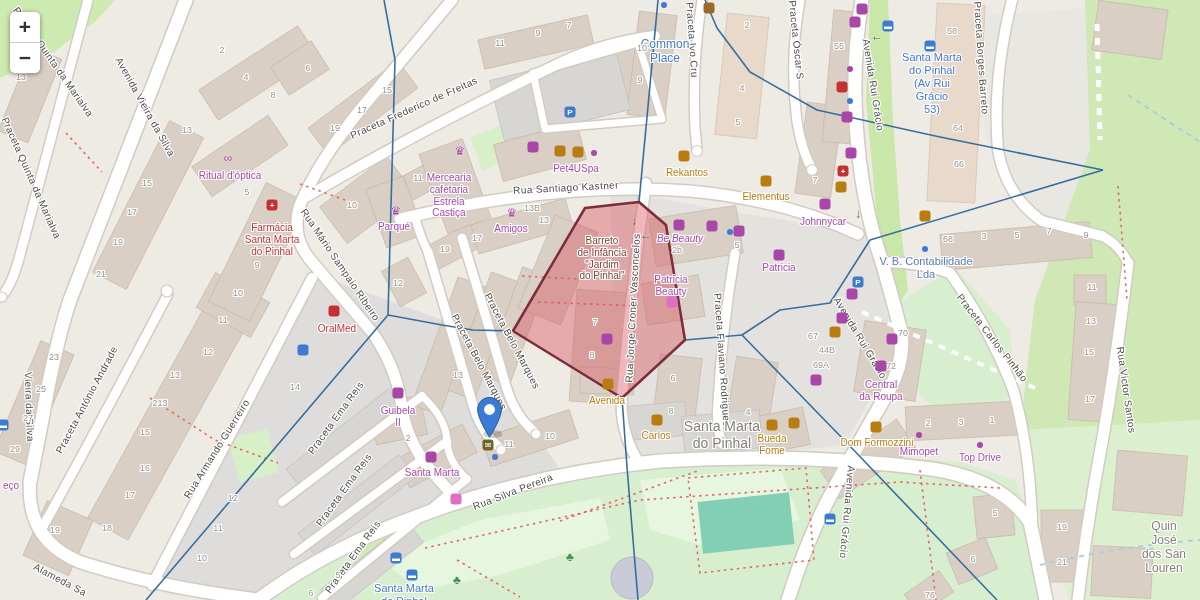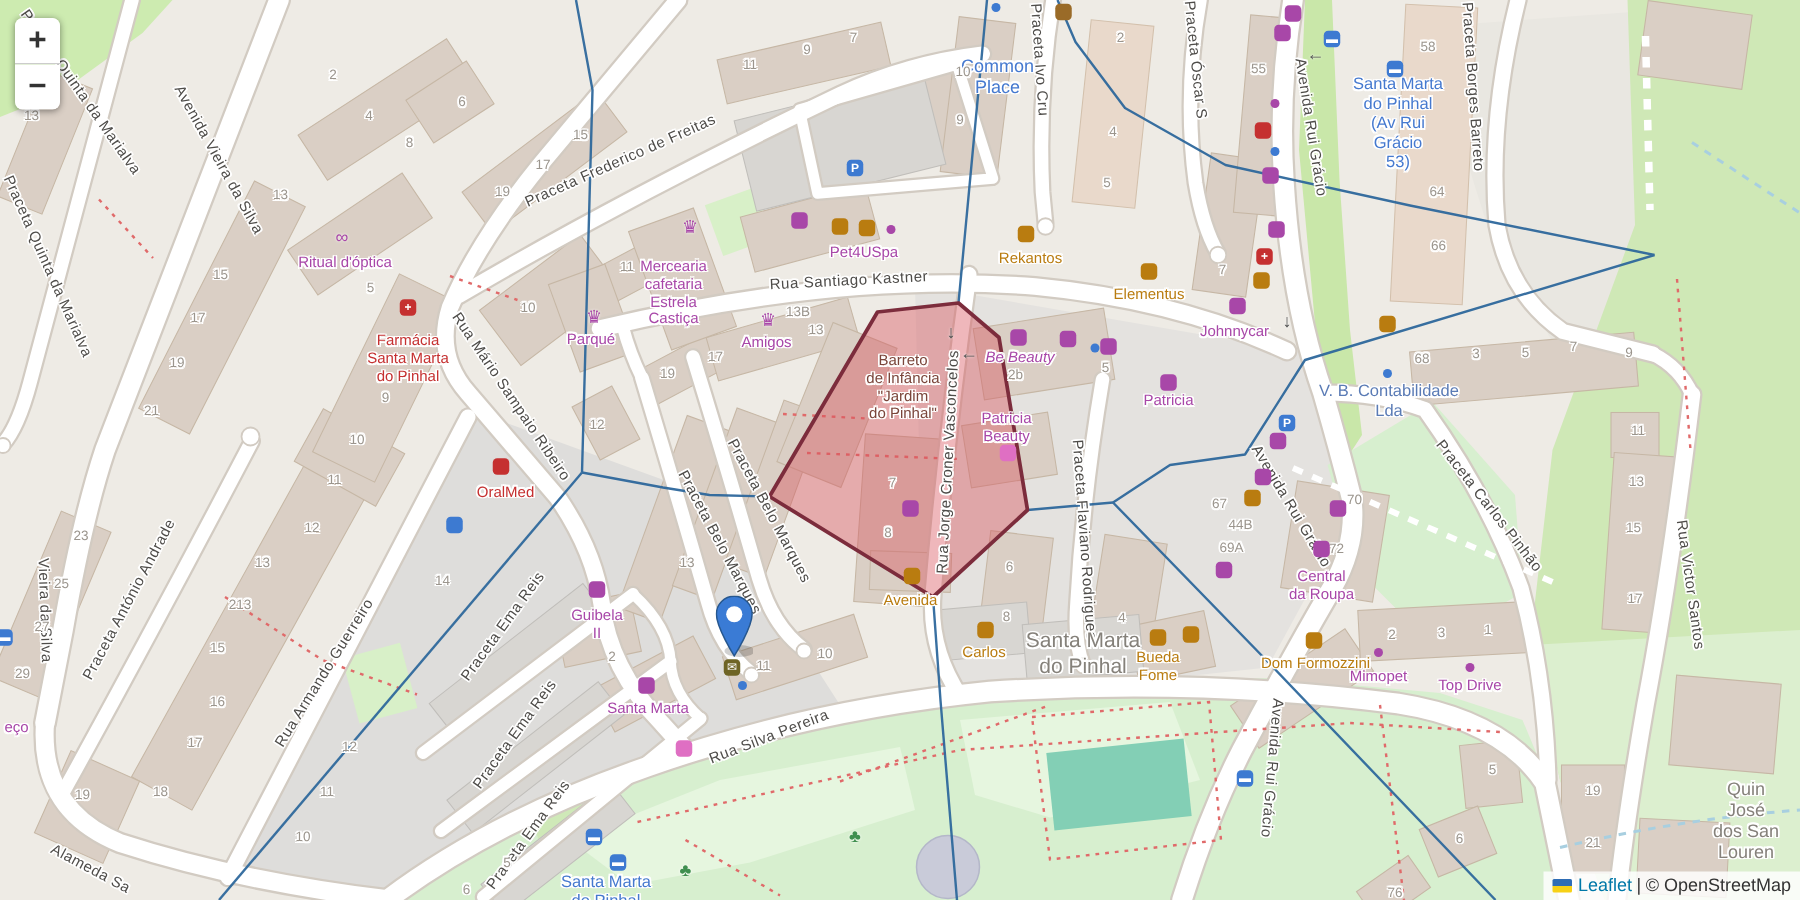--- a/index.html
+++ b/index.html
@@ -669,16 +669,13 @@
       <path id="marker-body" d="M12.5,0.5 C5.9,0.5 0.6,5.8 0.6,12.4 C0.6,21.6 12.5,40.2 12.5,40.2 C12.5,40.2 24.4,21.6 24.4,12.4 C24.4,5.8 19.1,0.5 12.5,0.5 Z" fill="#3a7bd5" stroke="#26578f" stroke-width="1"></path>
       <circle cx="12.5" cy="12.5" r="5.4" fill="#ffffff"></circle>
     </svg>
   </div>
 
   <div class="zoomctl">
     <a class="zbtn zin">+</a>
     <a class="zbtn zout">−</a>
   </div>
 
-  <div class="attrib">
-    <span class="flag" id="flag" style="background: linear-gradient(rgb(46, 109, 181) 50%, rgb(247, 209, 23) 50%);"></span><a class="alft">Leaflet</a><span class="sep">|</span><a class="aosm">© OpenStreetMap</a>
-  </div>
 </div>
 
 </body></html>

